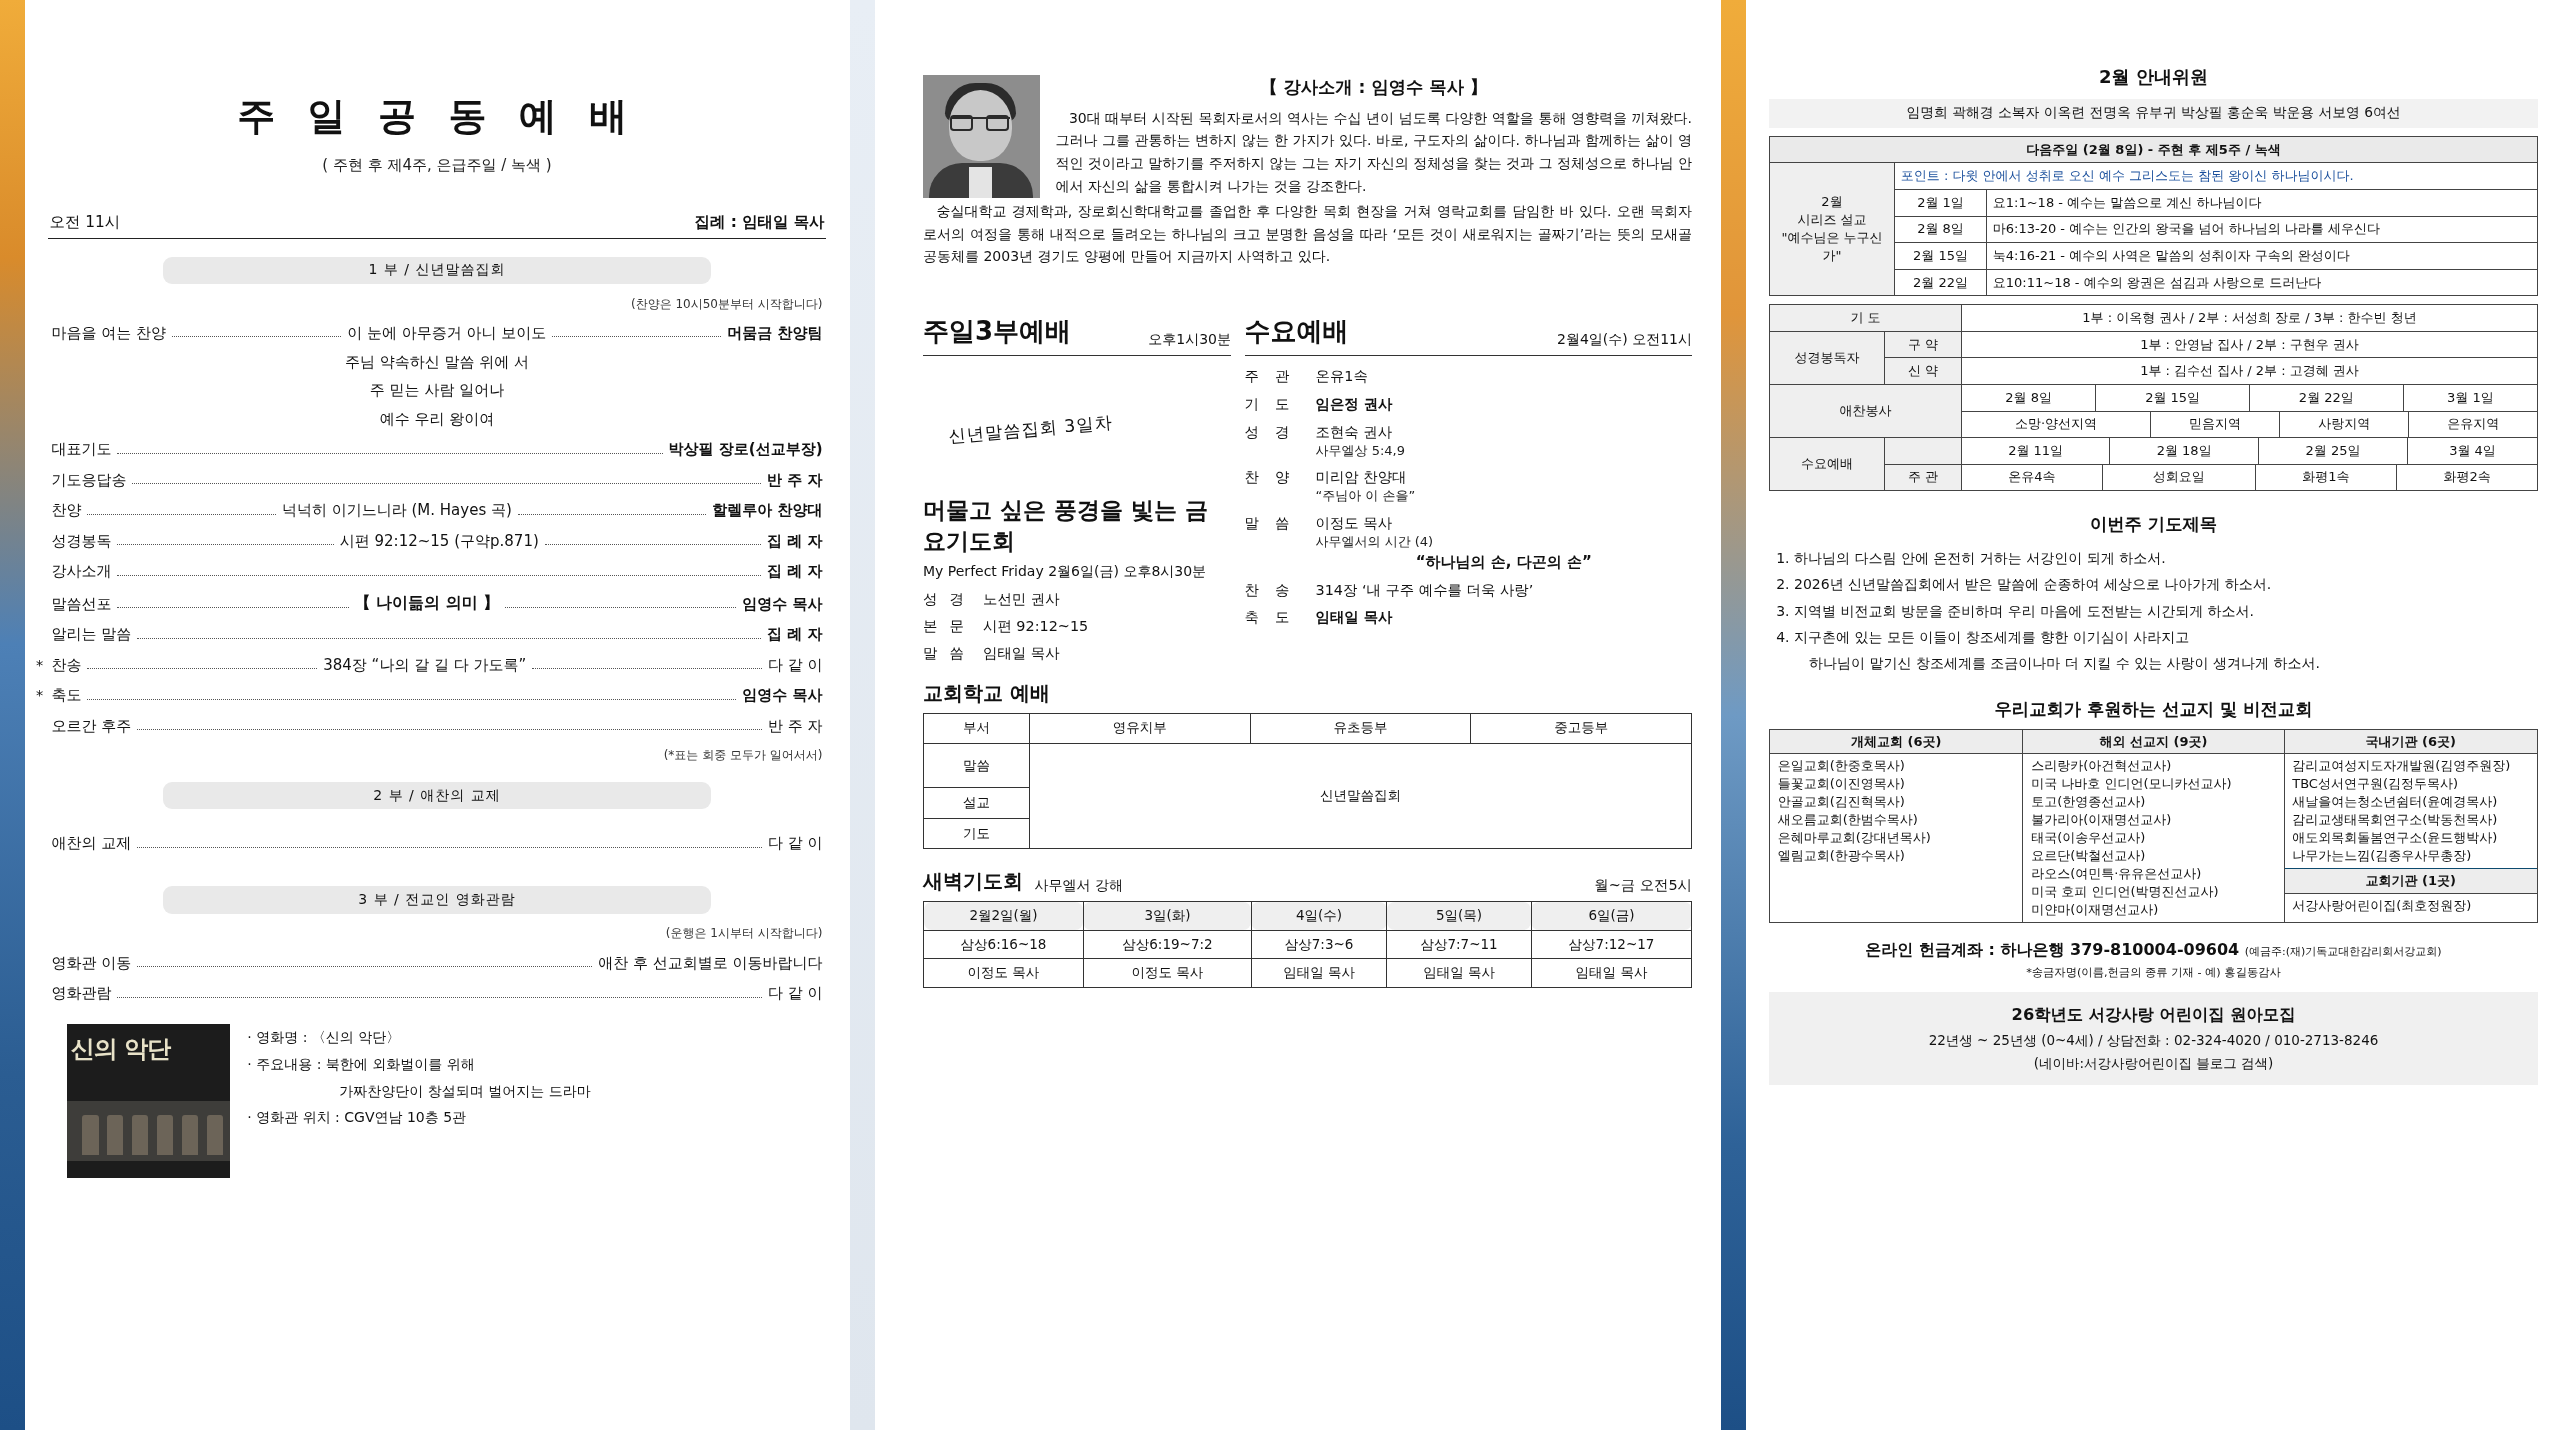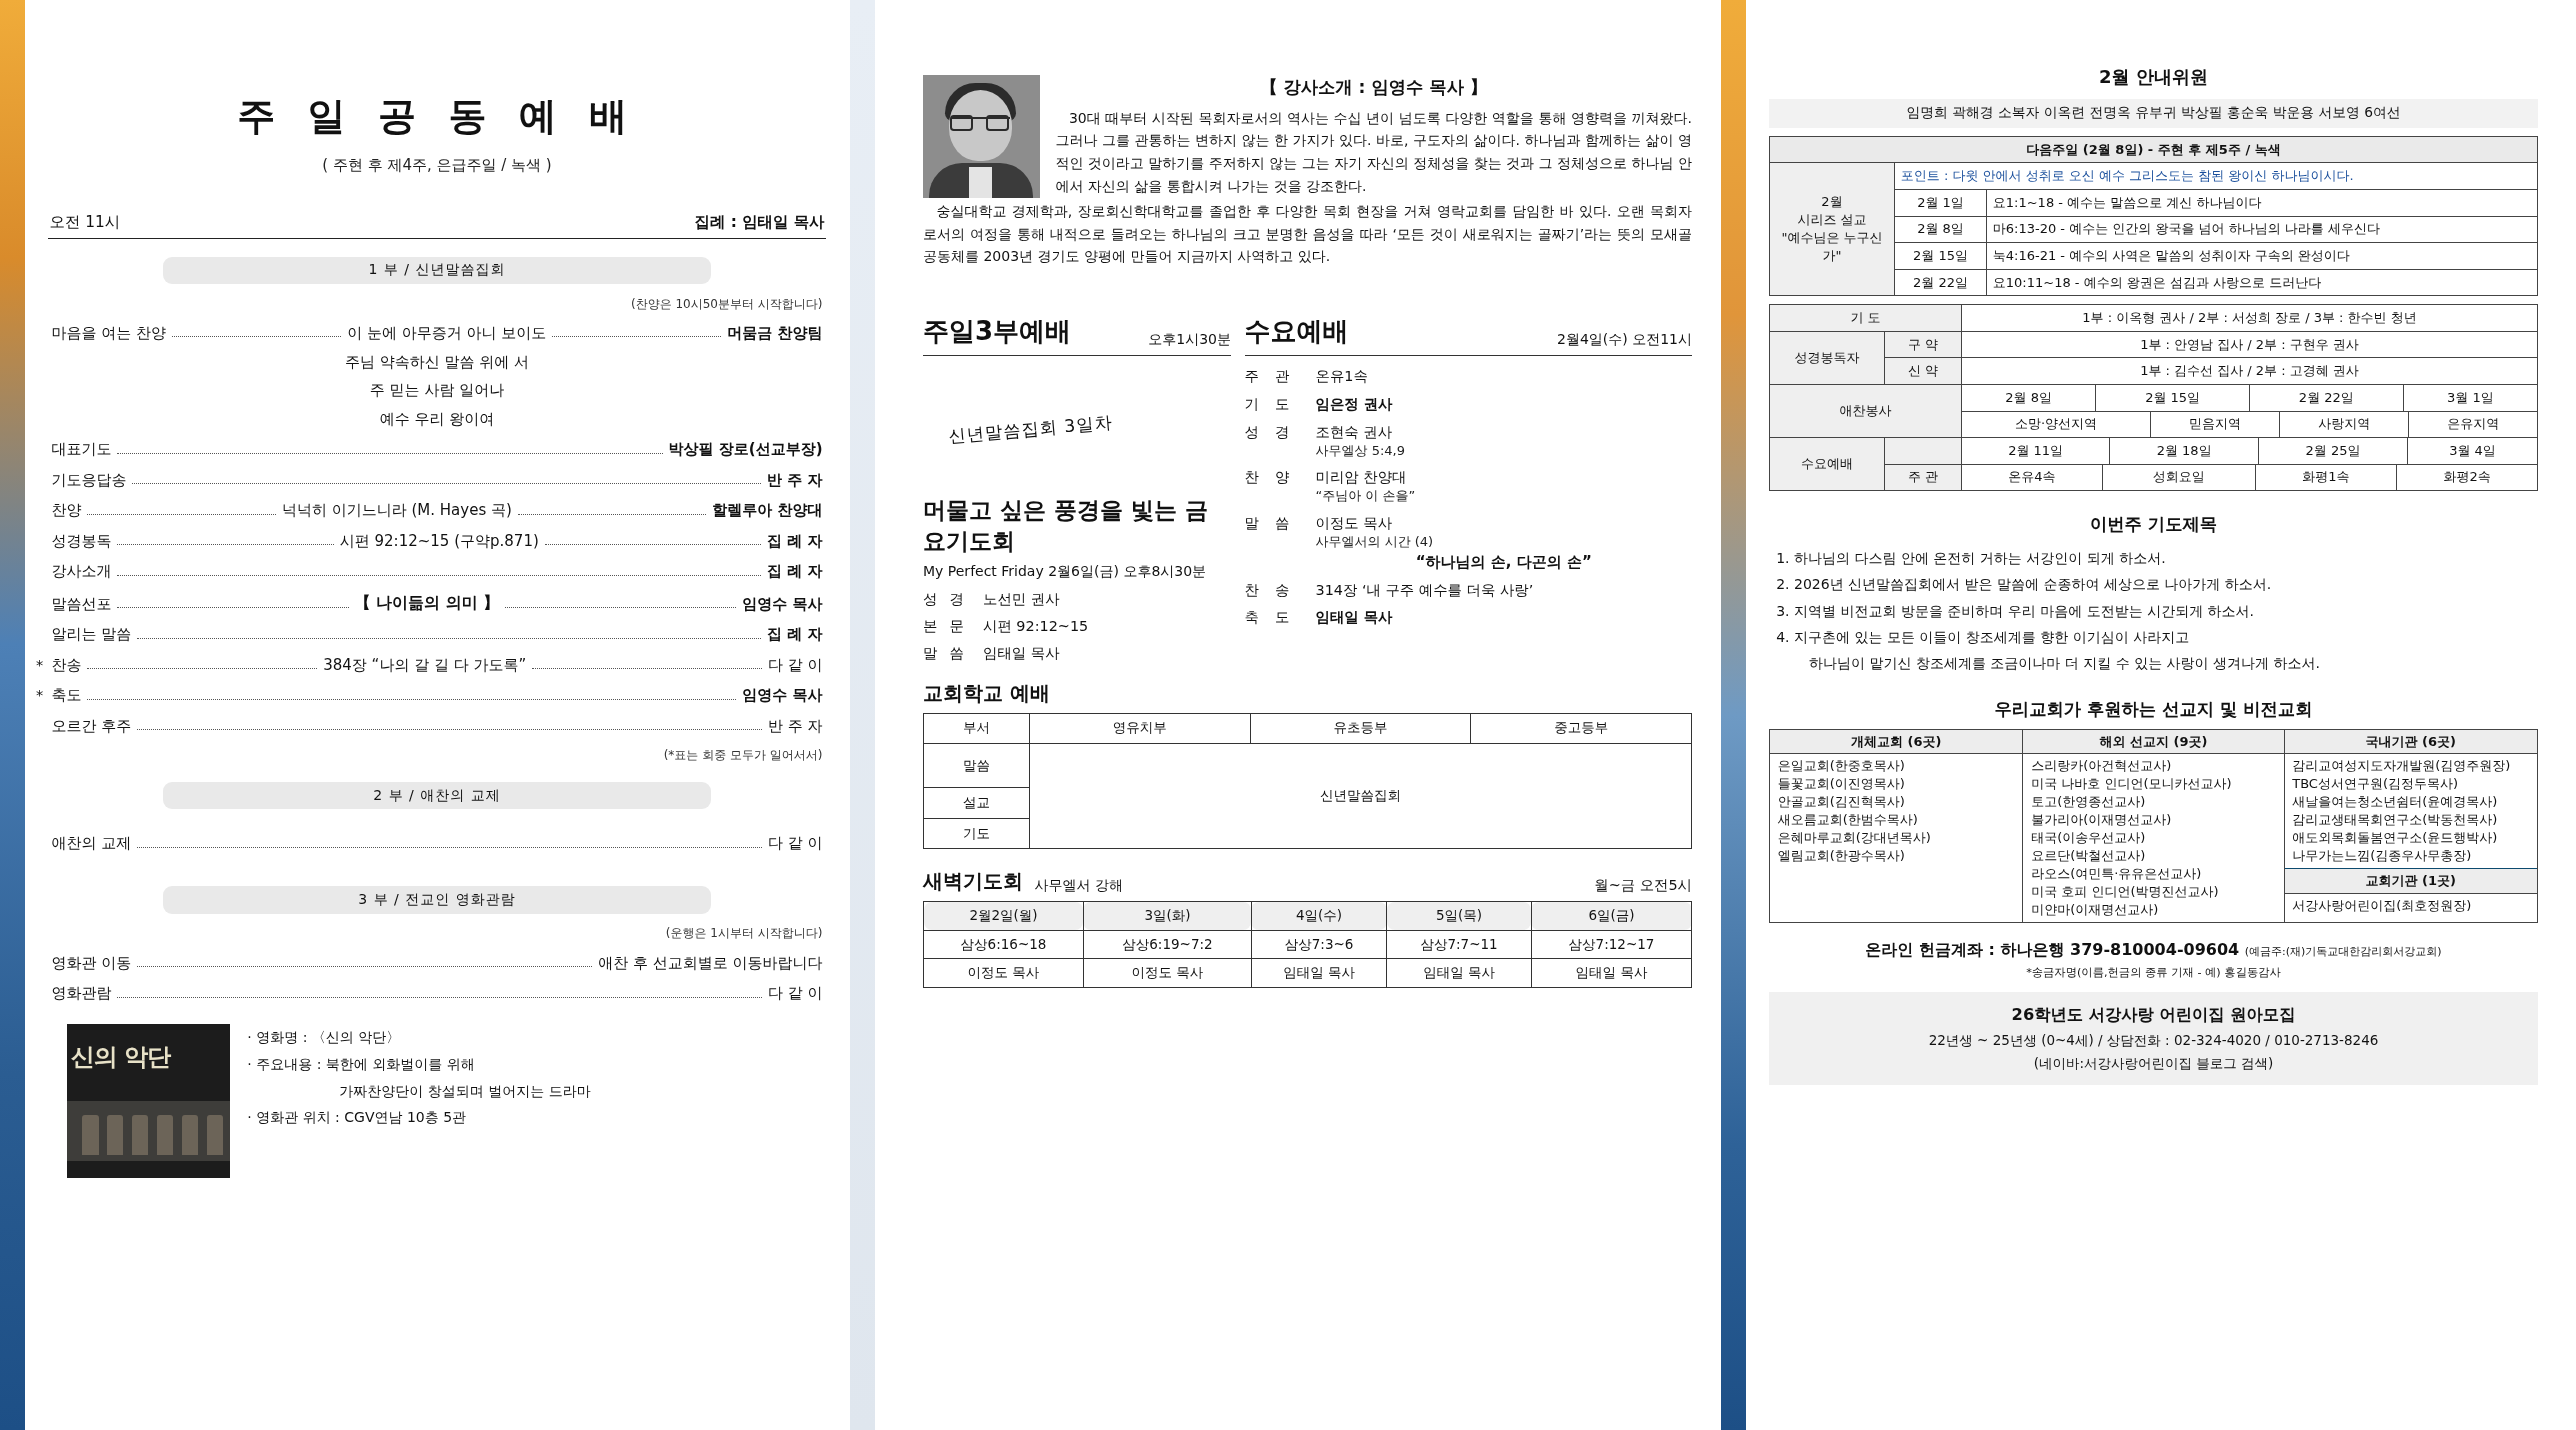--- a/index.html
+++ b/index.html
@@ -48,21 +48,21 @@
   .center-line { text-align:center; font-size:15px; margin-top: 9.6px; }
   .star { position: relative; }
   .star::before { content: "*"; position: absolute; left: -1.9px; top: 1px; font-size: 14.4px; }
   .mid-strong { font-weight:bold; font-size: 16px; }
 
   .film-wrap { display:flex; gap: 17.3px; margin: 21px 15.4px 0 29px; }
   .film-photo {
     width: 163px; height: 154px; background: #1c1c1c; position: relative; overflow: hidden; flex: none;
   }
   .film-photo .ttl {
-    position:absolute; top:17px; left:3.8px; color:#e8e2c8; font-size: 24px; font-weight: bold; letter-spacing:-1px;
+    position:absolute; top:9px; left:3.8px; color:#e8e2c8; font-size: 24px; font-weight: bold; letter-spacing:-1px;
   }
   .film-photo .band { position:absolute; bottom: 17.3px; left: 0; width: 100%; height: 60px; background: rgba(220,215,200,0.18); }
   .film-photo .p { position:absolute; bottom: 23px; width: 16.3px; height: 40px; background: #6c6458; border-radius: 2.9px 2.9px 0 0;}
   .film-info { font-size: 14px; line-height: 1.9; }
   .film-info .ind { padding-left: 92px; }
 
   
   .speaker-box { display:flex; gap: 15.4px; margin-top: 75px; }
   .speaker-photo { width: 117px; height: 123px; flex:none; background:#8d8d8d; position:relative; overflow:hidden; filter: grayscale(1);}
   .speaker-photo .head { position:absolute; left:26px; top:15.4px; width:63px; height:71px; border-radius:50% 50% 46% 46%; background:#cfc7bd; }

